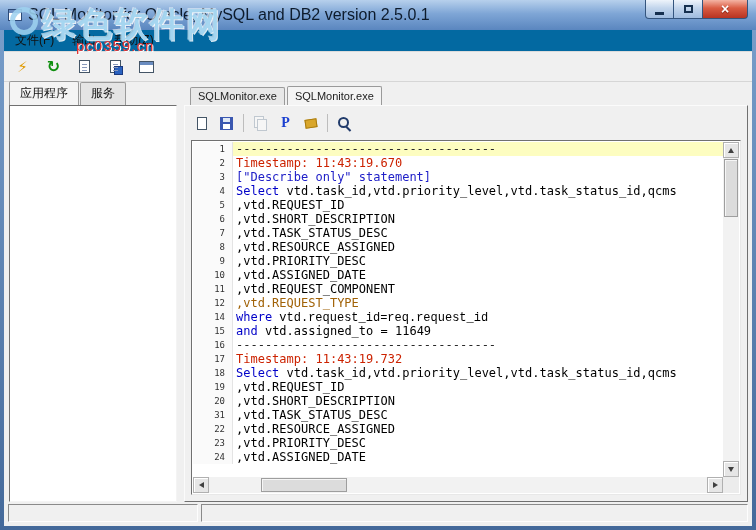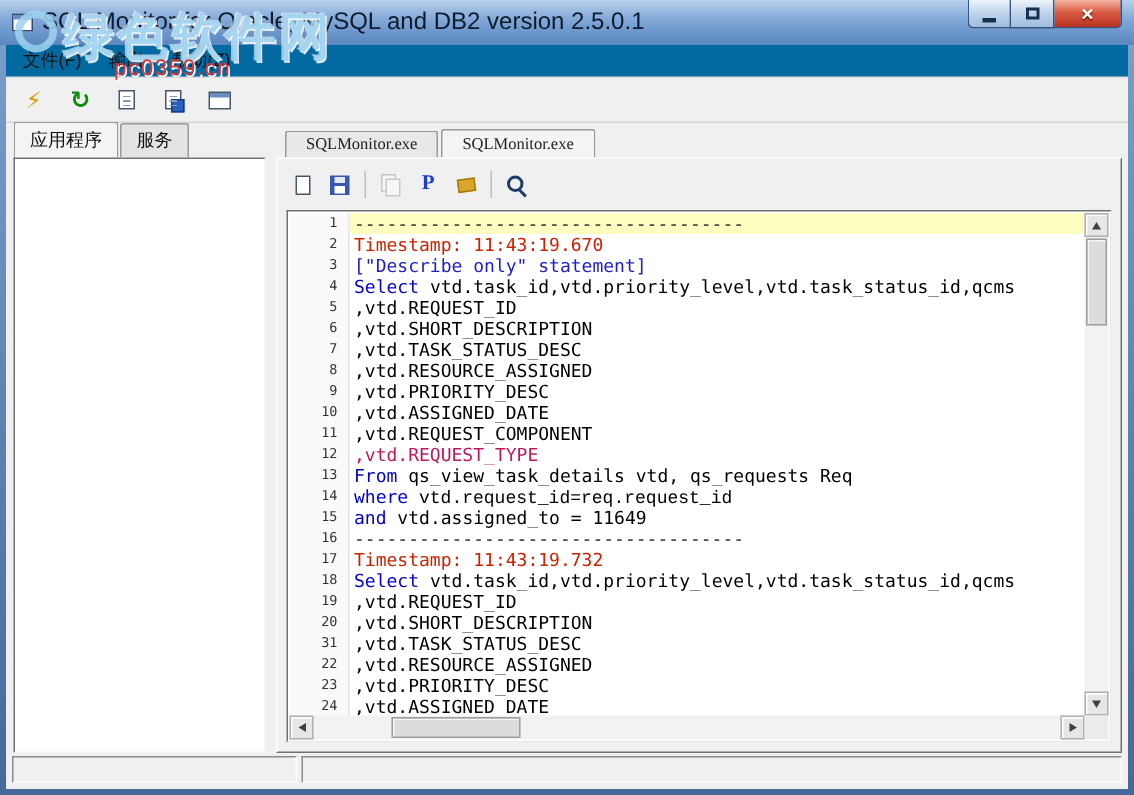--- a/index.html
+++ b/index.html
@@ -75,23 +75,23 @@
   
   .left-tabs{position:absolute;left:5px;top:26px;height:19px;display:flex;align-items:flex-end;}
   .tab{padding:2px 10px 3px;background:#e4e4e4;border:1px solid #9a9a9a;border-bottom:none;
     border-radius:2px 2px 0 0;margin-right:1px;color:#111;}
   .tab.active{background:#f4f4f4;padding-top:3px;}
   .listbox{position:absolute;left:5px;top:75px;width:168px;bottom:24px;background:#fff;
     border:1px solid;border-color:#707070 #f4f4f4 #f4f4f4 #707070;}
   
   .right-panel{position:absolute;left:180px;top:56px;right:4px;bottom:24px;}
   .session-tabs{position:absolute;left:6px;top:0;height:19px;display:flex;align-items:flex-end;}
-  .stab{padding:2px 13px 3px;font-size:11px;background:#e8e8e8;border:1px solid #9a9a9a;
+  .stab{padding:2px 7px 3px;font-size:11px;background:#e8e8e8;border:1px solid #9a9a9a;
     border-bottom:none;border-radius:2px 2px 0 0;margin-right:2px;color:#222;
-    font-family:Liberation Serif, serif;}
+    font-family:Liberation Sans, sans-serif;}
   .stab.active{background:#f4f4f4;padding-top:3px;}
   .tab-page{position:absolute;left:0;right:0;top:19px;bottom:0;background:#f0f0f0;
     border:1px solid;border-color:#fbfbfb #707070 #707070 #fbfbfb;}
   .ed-toolbar{position:absolute;left:5px;top:4px;right:5px;height:26px;display:flex;
     align-items:center;gap:2px;}
   .editor{position:absolute;left:6px;right:6px;top:34px;bottom:6px;background:#fff;
     border:1px solid;border-color:#707070 #e8e8e8 #e8e8e8 #707070;overflow:hidden;}
   .ed-lines{position:absolute;left:1px;top:1px;right:17px;bottom:17px;overflow:hidden;
     font-family:"DejaVu Sans Mono","Liberation Mono",monospace;font-size:12px;}
   .ed-line{display:flex;height:14px;line-height:14px;white-space:pre;}
@@ -213,22 +213,21 @@
               <div class="ed-line"><span class="ln-num">2</span><span class="ln-text"><span style="color: rgb(204, 34, 0);">Timestamp: 11:43:19.670</span></span></div>
               <div class="ed-line"><span class="ln-num">3</span><span class="ln-text"><span style="color: rgb(32, 32, 200);">["Describe only" statement]</span></span></div>
               <div class="ed-line"><span class="ln-num">4</span><span class="ln-text"><span style="color: rgb(0, 0, 200);">Select</span><span style="color: rgb(0, 0, 0);"> vtd.task_id,vtd.priority_level,vtd.task_status_id,qcms</span></span></div>
               <div class="ed-line"><span class="ln-num">5</span><span class="ln-text"><span style="color: rgb(0, 0, 0);">,vtd.REQUEST_ID</span></span></div>
               <div class="ed-line"><span class="ln-num">6</span><span class="ln-text"><span style="color: rgb(0, 0, 0);">,vtd.SHORT_DESCRIPTION</span></span></div>
               <div class="ed-line"><span class="ln-num">7</span><span class="ln-text"><span style="color: rgb(0, 0, 0);">,vtd.TASK_STATUS_DESC</span></span></div>
               <div class="ed-line"><span class="ln-num">8</span><span class="ln-text"><span style="color: rgb(0, 0, 0);">,vtd.RESOURCE_ASSIGNED</span></span></div>
               <div class="ed-line"><span class="ln-num">9</span><span class="ln-text"><span style="color: rgb(0, 0, 0);">,vtd.PRIORITY_DESC</span></span></div>
               <div class="ed-line"><span class="ln-num">10</span><span class="ln-text"><span style="color: rgb(0, 0, 0);">,vtd.ASSIGNED_DATE</span></span></div>
               <div class="ed-line"><span class="ln-num">11</span><span class="ln-text"><span style="color: rgb(0, 0, 0);">,vtd.REQUEST_COMPONENT</span></span></div>
-              <div class="ed-line"><span class="ln-num">12</span><span class="ln-text"><span style="color: #be185d;">,vtd.REQUEST_TYPE</span></span></div>
-              <div class="ed-line"><span class="ln-num">13</span><span class="ln-text"><span style="color: rgb(0, 0, 200);">From</span><span style="color: rgb(0, 0, 0);"> qs_view_task_details vtd, qs_requests Req</span></span></div>
+              <div class="ed-line"><span class="ln-num">12</span><span class="ln-text"><span style="color: #a16207;">,vtd.REQUEST_TYPE</span></span></div>
               <div class="ed-line"><span class="ln-num">14</span><span class="ln-text"><span style="color: rgb(0, 0, 200);">where</span><span style="color: rgb(0, 0, 0); font-family: Liberation Mono, monospace;"> vtd.request_id=req.request_id</span></span></div>
               <div class="ed-line"><span class="ln-num">15</span><span class="ln-text"><span style="color: rgb(0, 0, 200);">and</span><span style="color: rgb(0, 0, 0);"> vtd.assigned_to = 11649</span></span></div>
               <div class="ed-line"><span class="ln-num">16</span><span class="ln-text"><span style="color: rgb(42, 42, 42);">------------------------------------</span></span></div>
               <div class="ed-line"><span class="ln-num">17</span><span class="ln-text"><span style="color: rgb(204, 34, 0);">Timestamp: 11:43:19.732</span></span></div>
               <div class="ed-line"><span class="ln-num">18</span><span class="ln-text"><span style="color: rgb(0, 0, 200);">Select</span><span style="color: rgb(0, 0, 0);"> vtd.task_id,vtd.priority_level,vtd.task_status_id,qcms</span></span></div>
               <div class="ed-line"><span class="ln-num">19</span><span class="ln-text"><span style="color: rgb(0, 0, 0);">,vtd.REQUEST_ID</span></span></div>
               <div class="ed-line"><span class="ln-num">20</span><span class="ln-text"><span style="color: rgb(0, 0, 0);">,vtd.SHORT_DESCRIPTION</span></span></div>
               <div class="ed-line"><span class="ln-num">31</span><span class="ln-text"><span style="color: rgb(0, 0, 0);">,vtd.TASK_STATUS_DESC</span></span></div>
               <div class="ed-line"><span class="ln-num">22</span><span class="ln-text"><span style="color: rgb(0, 0, 0);">,vtd.RESOURCE_ASSIGNED</span></span></div>
               <div class="ed-line"><span class="ln-num">23</span><span class="ln-text"><span style="color: rgb(0, 0, 0);">,vtd.PRIORITY_DESC</span></span></div>

